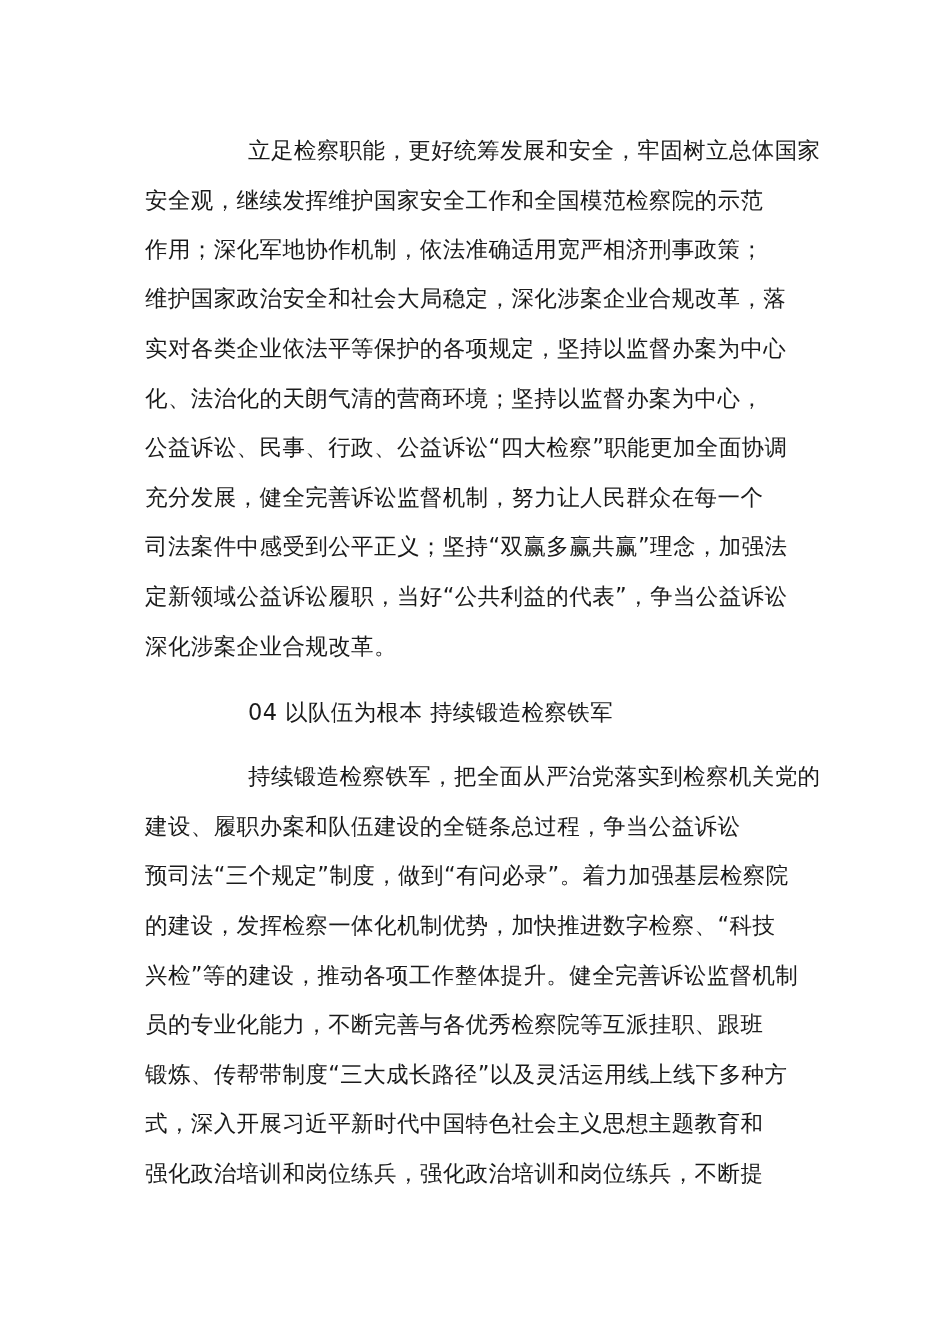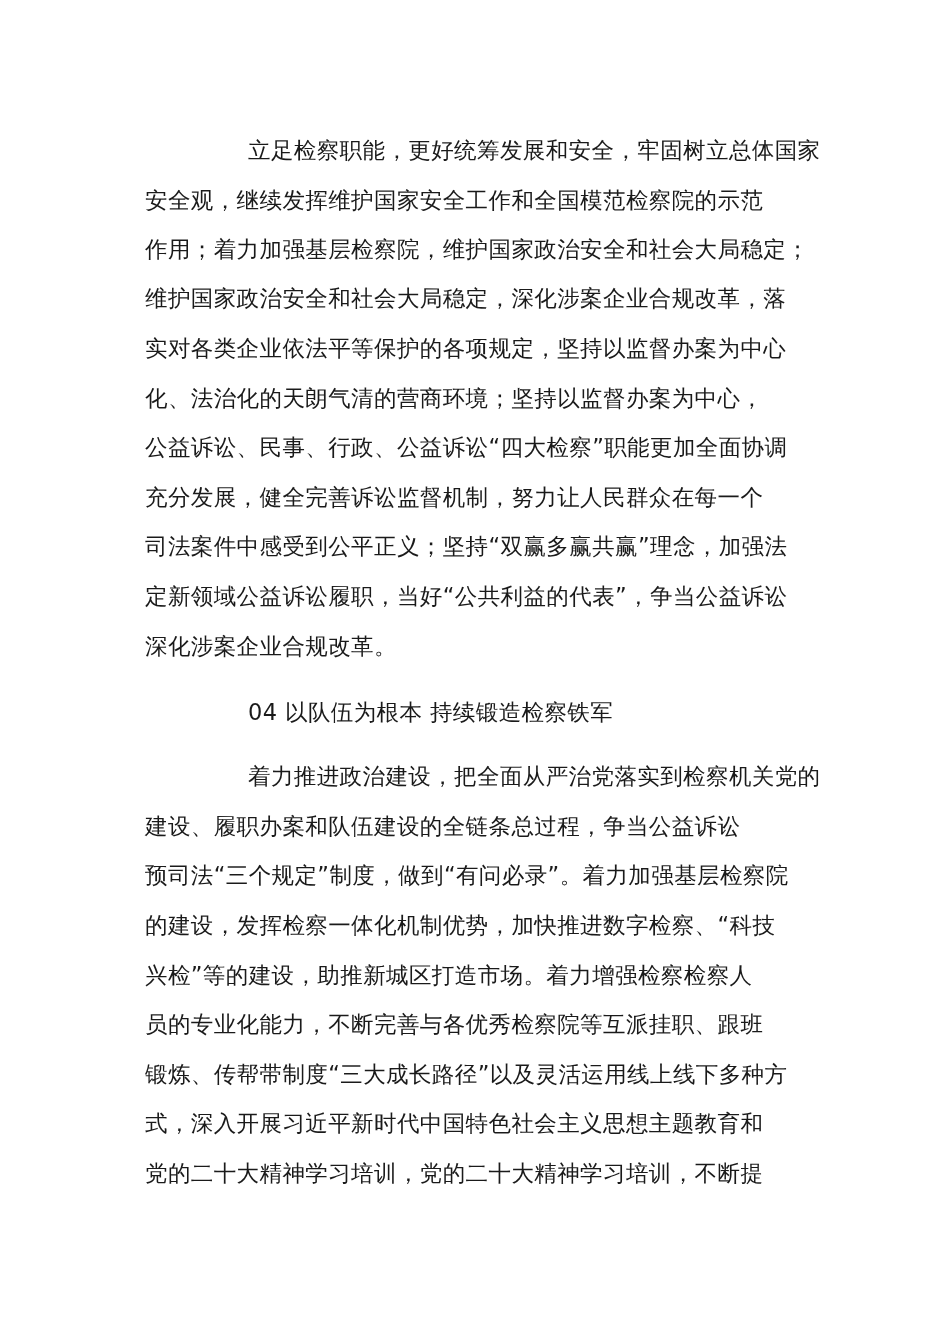--- a/index.html
+++ b/index.html
@@ -36,38 +36,38 @@
     .indent { left: 208px; margin-left: 40px; }
   </style>
 </head>
 <body>
 
 <div class="page">
 
   <div>
     <div class="line indent" style="top:132px">立足检察职能，更好统筹发展和安全，牢固树立总体国家</div>
     <div class="line" style="top:182px">安全观，继续发挥维护国家安全工作和全国模范检察院的示范</div>
-    <div class="line" style="top:231px">作用；着力加强基层检察院，维护国家政治安全和社会大局稳定；</div>
+    <div class="line" style="top:231px">作用；深化军地协作机制，依法准确适用宽严相济刑事政策；</div>
     <div class="line" style="top:280px">维护国家政治安全和社会大局稳定，深化涉案企业合规改革，落</div>
     <div class="line" style="top:330px">实对各类企业依法平等保护的各项规定，坚持以监督办案为中心</div>
     <div class="line" style="top:380px">化、法治化的天朗气清的营商环境；坚持以监督办案为中心，</div>
     <div class="line" style="top:429px">公益诉讼、民事、行政、公益诉讼“四大检察”职能更加全面协调</div>
     <div class="line" style="top:479px">充分发展，健全完善诉讼监督机制，努力让人民群众在每一个</div>
     <div class="line" style="top:528px">司法案件中感受到公平正义；坚持“双赢多赢共赢”理念，加强法</div>
     <div class="line" style="top:578px">定新领域公益诉讼履职，当好“公共利益的代表”，争当公益诉讼</div>
     <div class="line" style="top:628px">深化涉案企业合规改革。</div>
   </div>
 
   <div class="line indent" style="top:694px">04 以队伍为根本 持续锻造检察铁军</div>
 
   <div>
-    <div class="line indent" style="top:758px">着力推进政治建设，把全面从严治党落实到检察机关党的</div>
+    <div class="line indent" style="top:758px">持续锻造检察铁军，把全面从严治党落实到检察机关党的</div>
     <div class="line" style="top:808px">建设、履职办案和队伍建设的全链条总过程，争当公益诉讼</div>
     <div class="line" style="top:857px">预司法“三个规定”制度，做到“有问必录”。着力加强基层检察院</div>
     <div class="line" style="top:907px">的建设，发挥检察一体化机制优势，加快推进数字检察、“科技</div>
-    <div class="line" style="top:957px">兴检”等的建设，助推新城区打造市场。着力增强检察检察人</div>
+    <div class="line" style="top:957px">兴检”等的建设，推动各项工作整体提升。健全完善诉讼监督机制</div>
     <div class="line" style="top:1006px">员的专业化能力，不断完善与各优秀检察院等互派挂职、跟班</div>
     <div class="line" style="top:1056px">锻炼、传帮带制度“三大成长路径”以及灵活运用线上线下多种方</div>
     <div class="line" style="top:1105px">式，深入开展习近平新时代中国特色社会主义思想主题教育和</div>
-    <div class="line" style="top:1155px">党的二十大精神学习培训，党的二十大精神学习培训，不断提</div>
+    <div class="line" style="top:1155px">强化政治培训和岗位练兵，强化政治培训和岗位练兵，不断提</div>
   </div>
 
 </div>
 
 </body></html>

